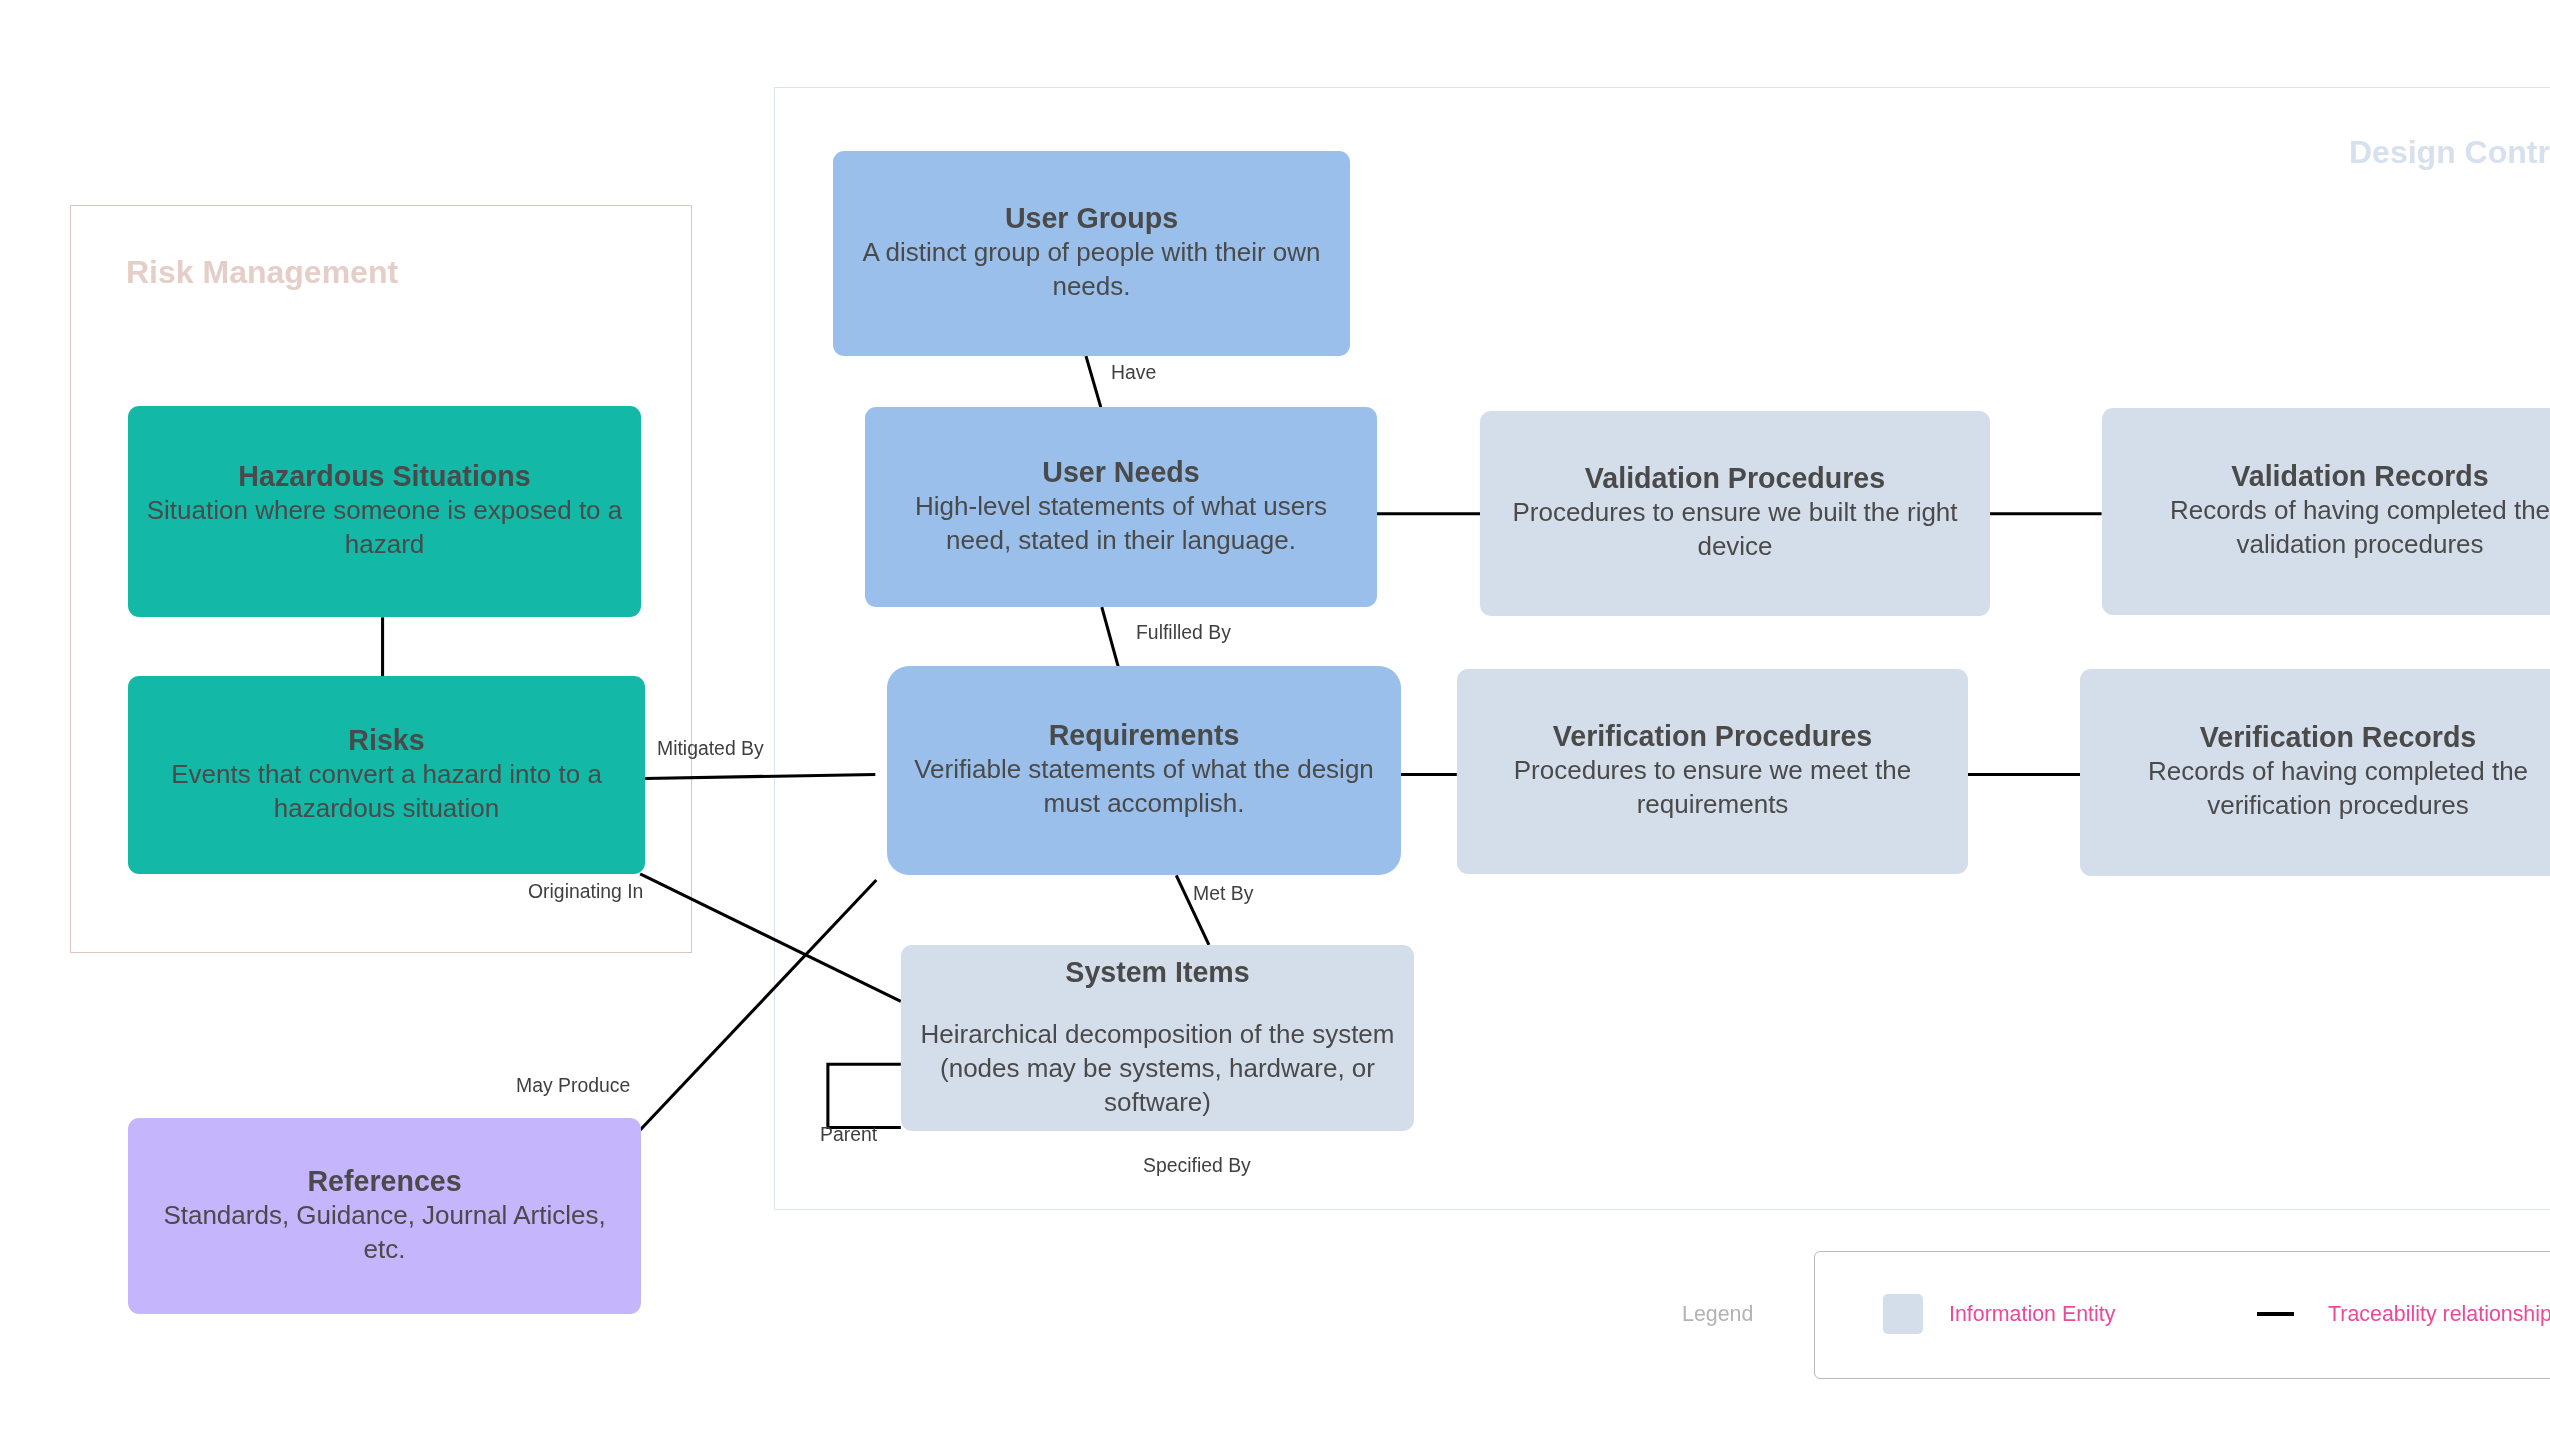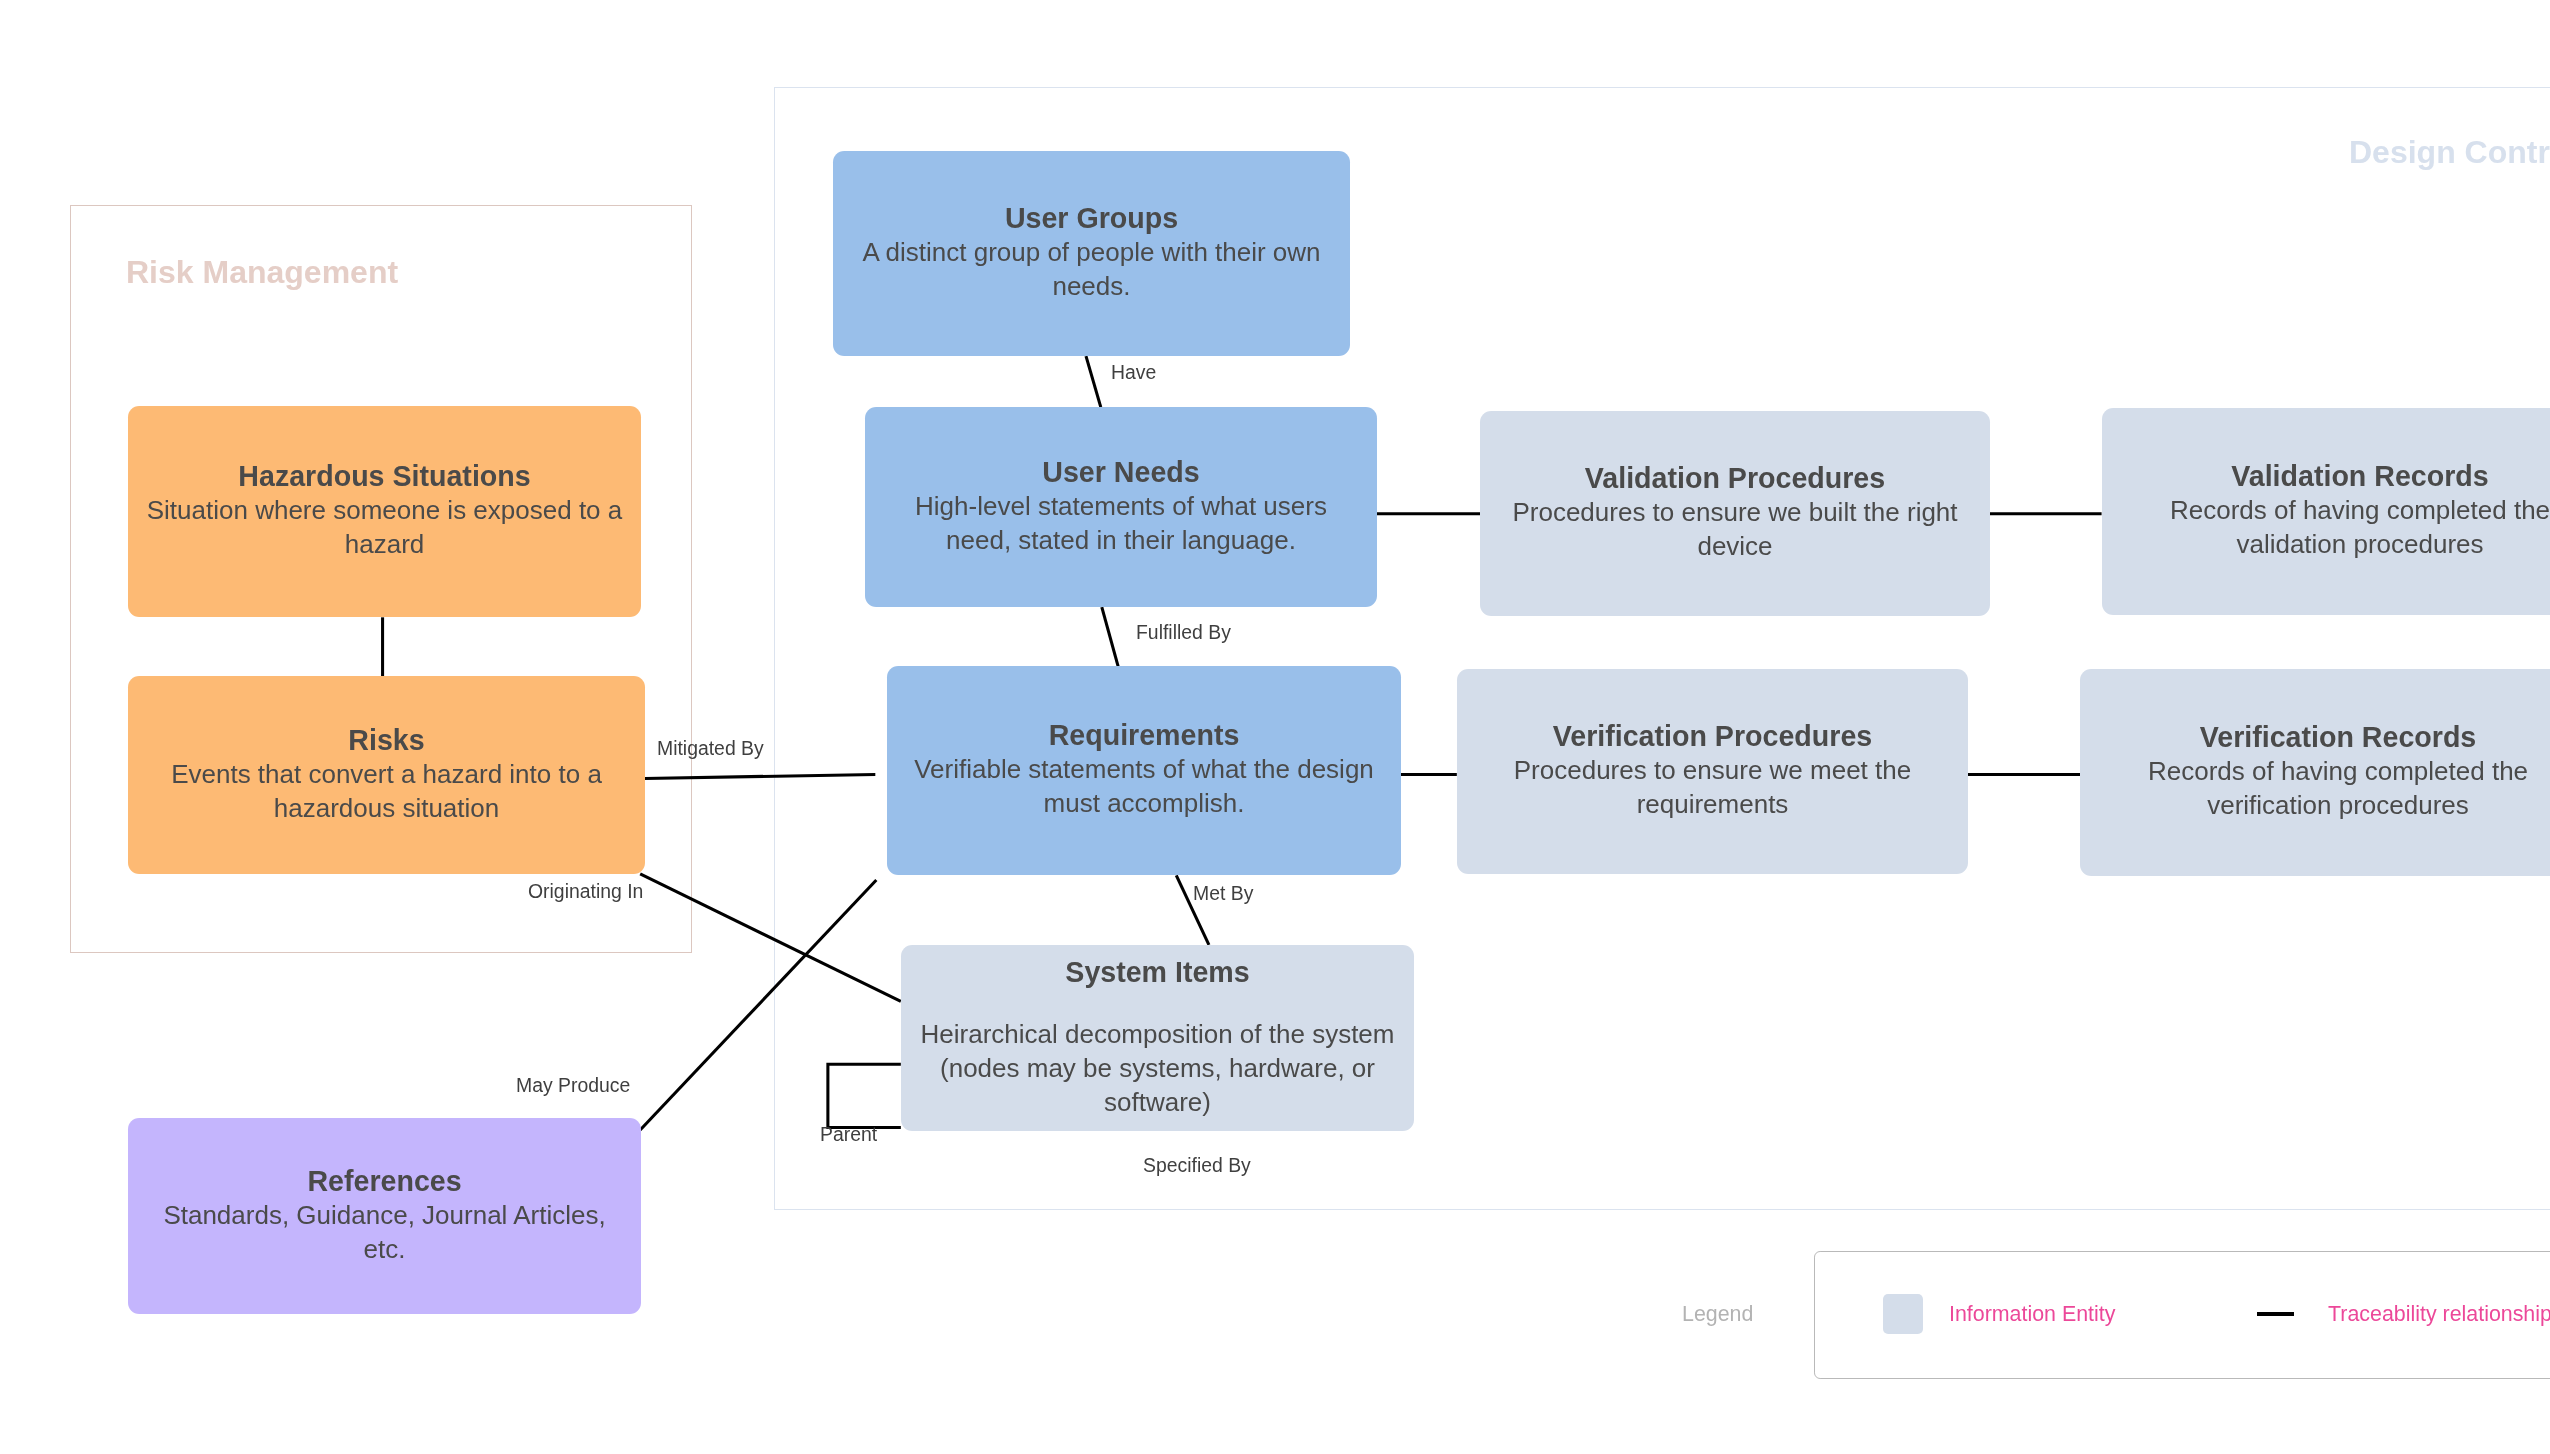--- a/index.html
+++ b/index.html
@@ -47,21 +47,21 @@
     line-height:1.06;
     margin-bottom:3.1px;
     color:#4a4a4a;
   }
   .node .desc{
     font-size:26px;
     font-weight:normal;
     line-height:1.30;
     color:#4a4a4a;
   }
-  .n-pink{ background:#fdba74; }
+  .n-pink{ background:#14b8a6; }
   .n-blue{ background:#99bfea;margin-left:12px; }
   .n-steel{ background:#d4ddea; }
   .n-green{ background:#c4b5fd;align-items:center; }
 
   
   .elabel{
     position:absolute;
     font-size:19.4px;
     color:#3f3f3f;
     white-space:nowrap;
@@ -186,21 +186,21 @@
   <div class="node n-blue" style="left:821px; top:151px; width:517px; height:205px;">
     <div class="title">User Groups</div>
     <div class="desc">A distinct group of people with their own needs.</div>
   </div>
 
   <div class="node n-blue" style="left:853px; top:407px; width:512px; height:200px;">
     <div class="title">User Needs</div>
     <div class="desc">High-level statements of what users need, stated in their language.</div>
   </div>
 
-  <div class="node n-blue" style="left:875px; top:666px; width:514px; height:209px;">
+  <div class="node n-blue" style="left:875px; top:666px; width:514px; height:209px;border-radius:22px;">
     <div class="title">Requirements</div>
     <div class="desc">Verifiable statements of what the design must accomplish.</div>
   </div>
 
   <div class="node n-steel" style="left:901px; top:945px; width:513px; height:186px;gap:28px;">
     <div class="title">System Items</div>
     <div class="desc">Heirarchical decomposition of the system (nodes may be systems, hardware, or software)</div>
   </div>
 
   <div class="node n-steel" style="left:1480px; top:411px; width:510px; height:205px;">

